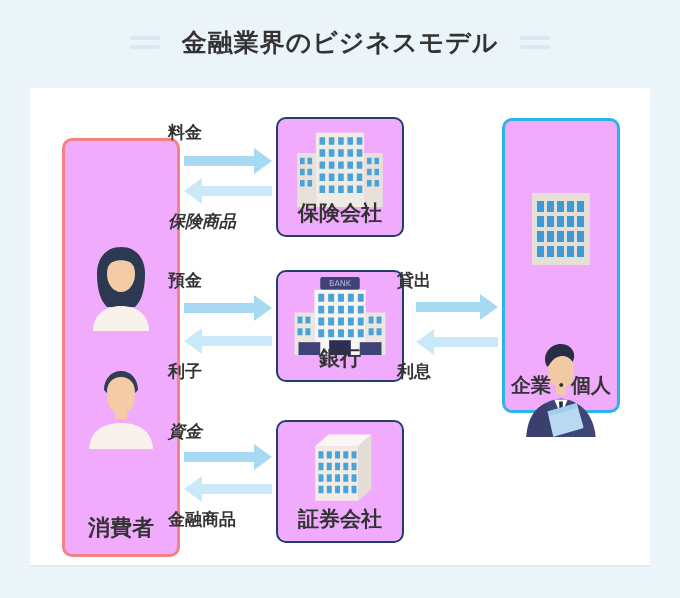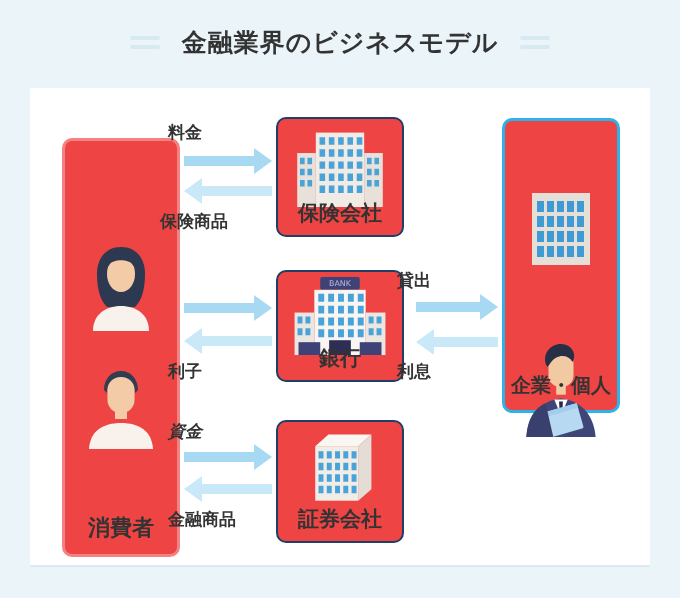--- a/index.html
+++ b/index.html
@@ -9,21 +9,21 @@
   
   .title-row{position:absolute;top:26px;left:0;right:0;display:flex;justify-content:center;align-items:center;gap:22px;}
   .deco{display:flex;flex-direction:column;gap:5px;width:30px;}
   .deco i{display:block;height:4px;border-radius:2px;background:#d7eaf2;}
   .page-title{font-size:25px;font-weight:bold;color:#333;letter-spacing:1px;}
 
   
   .panel{position:absolute;left:30px;top:88px;width:620px;height:477px;background:#fff;box-shadow:0 2px 0 #dcebf1;}
 
   
-  .gbox{position:absolute;background:#ef4444;border-radius:10px;box-sizing:border-box;}
+  .gbox{position:absolute;background:#f0abfc;border-radius:10px;box-sizing:border-box;}
   .consumer-box{left:62px;top:118px;width:118px;height:419px;border:3px solid #f38383;margin-top:20px;}
   .company-box{left:502px;top:118px;width:118px;height:295px;border:3px solid #2bb3ea;}
   .inst-box{border:2.5px solid #1f3e68;left:276px;width:128px;}
   .insurance-box{top:117px;height:120px;}
   .bank-box{top:270px;height:112px;}
   .securities-box{top:420px;height:123px;}
 
   .gbox .glabel{position:absolute;left:0;right:0;bottom:11px;text-align:center;font-weight:bold;color:#333;font-size:21px;}
   .inst-box .glabel{bottom:8px;font-size:21px;}
   .icon-slot{position:absolute;left:50%;transform:translateX(-50%);}
@@ -163,22 +163,23 @@
 
   <span class="flow-label" style="left:168px;top:121px;">料金</span>
   <div class="arr fwd" style="left:184px;top:148px;width:88px;">
       <span class="shaft"></span>
       <span class="head"></span>
     </div>
   <div class="arr bwd" style="left:184px;top:178px;width:88px;">
       <span class="shaft"></span>
       <span class="head"></span>
     </div>
-  <span class="flow-label" style="left:160px;top:210px;">保険商品</span>
-
+  <span class="flow-label" style="left:168px;top:210px;font-style:italic;">保険商品</span>
+
+  <span class="flow-label" style="left:168px;top:269px;">預金</span>
   <div class="arr fwd" style="left:184px;top:295px;width:88px;">
       <span class="shaft"></span>
       <span class="head"></span>
     </div>
   <div class="arr bwd" style="left:184px;top:328px;width:88px;">
       <span class="shaft"></span>
       <span class="head"></span>
     </div>
   <span class="flow-label" style="left:168px;top:360px;">利子</span>
 

